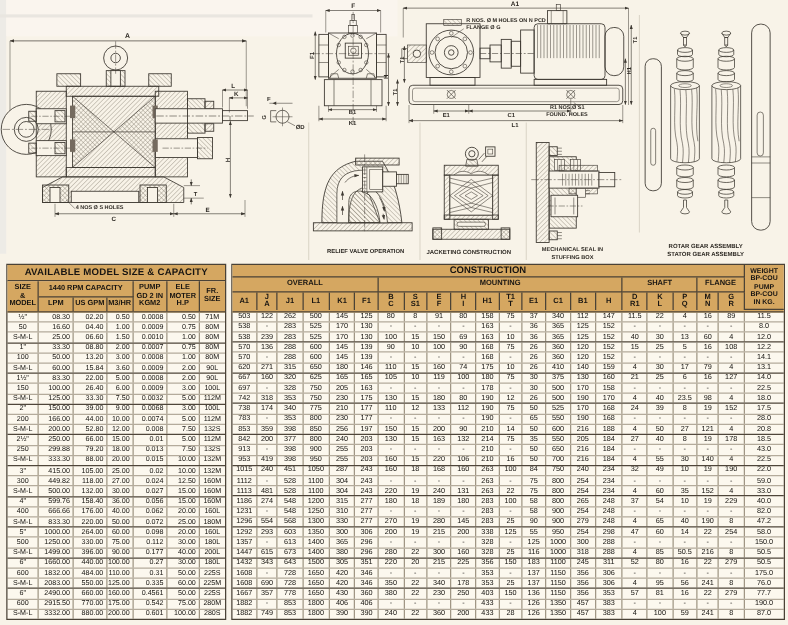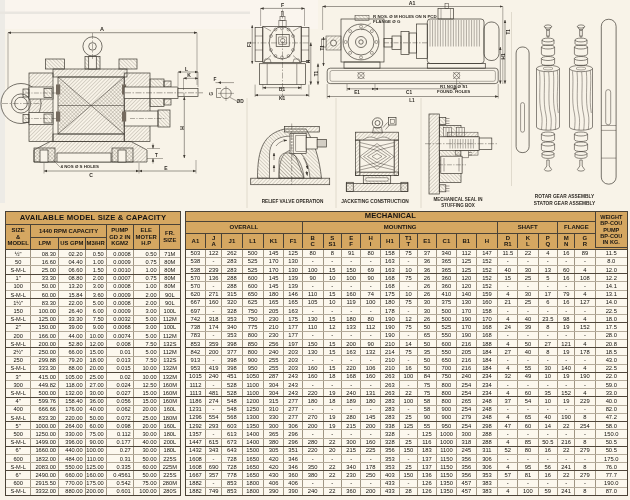--- a/index.html
+++ b/index.html
@@ -815,21 +815,21 @@
 <div class="c cr">880.00</div>
 <div class="c cr">200.00</div>
 <div class="c cr">0.601</div>
 <div class="c cr">100.00</div>
 <div class="c cc" style="border-right:none;">280S</div>
 </div>
 </div>
   </div>
 <div class="tbl" style="left:185px;top:211px;width:443px;height:285px;">
 <div class="dhead" style="grid-template-columns:19.8px 16.5px 20.3px 21.2px 20.7px 18.4px 20.7px 18.4px 19.5px 19.5px 19.0px 18.0px 19.0px 20.0px 19.7px 21.7px 20.0px 20.2px 19.6px 17.1px 20.5px 31.2px ;">
-<div class="hc" style="grid-row:1;grid-column:1/22;font-size:7.6px;">MECHANICAL</div>
+<div class="hc" style="grid-row:1;grid-column:1/22;font-size:7.6px;">CONSTRUCTION</div>
 <div class="hc" style="grid-row:2;grid-column:1/7;">OVERALL</div>
 <div class="hc" style="grid-row:2;grid-column:7/17;">MOUNTING</div>
 <div class="hc" style="grid-row:2;grid-column:17/20;">SHAFT</div>
 <div class="hc" style="grid-row:2;grid-column:20/22;">FLANGE</div>
 <div class="hc" style="grid-row:3;grid-column:1;">A1</div>
 <div class="hc" style="grid-row:3;grid-column:2;">J<br>A</div>
 <div class="hc" style="grid-row:3;grid-column:3;">J1</div>
 <div class="hc" style="grid-row:3;grid-column:4;">L1</div>
 <div class="hc" style="grid-row:3;grid-column:5;">K1</div>
 <div class="hc" style="grid-row:3;grid-column:6;">F1</div>

